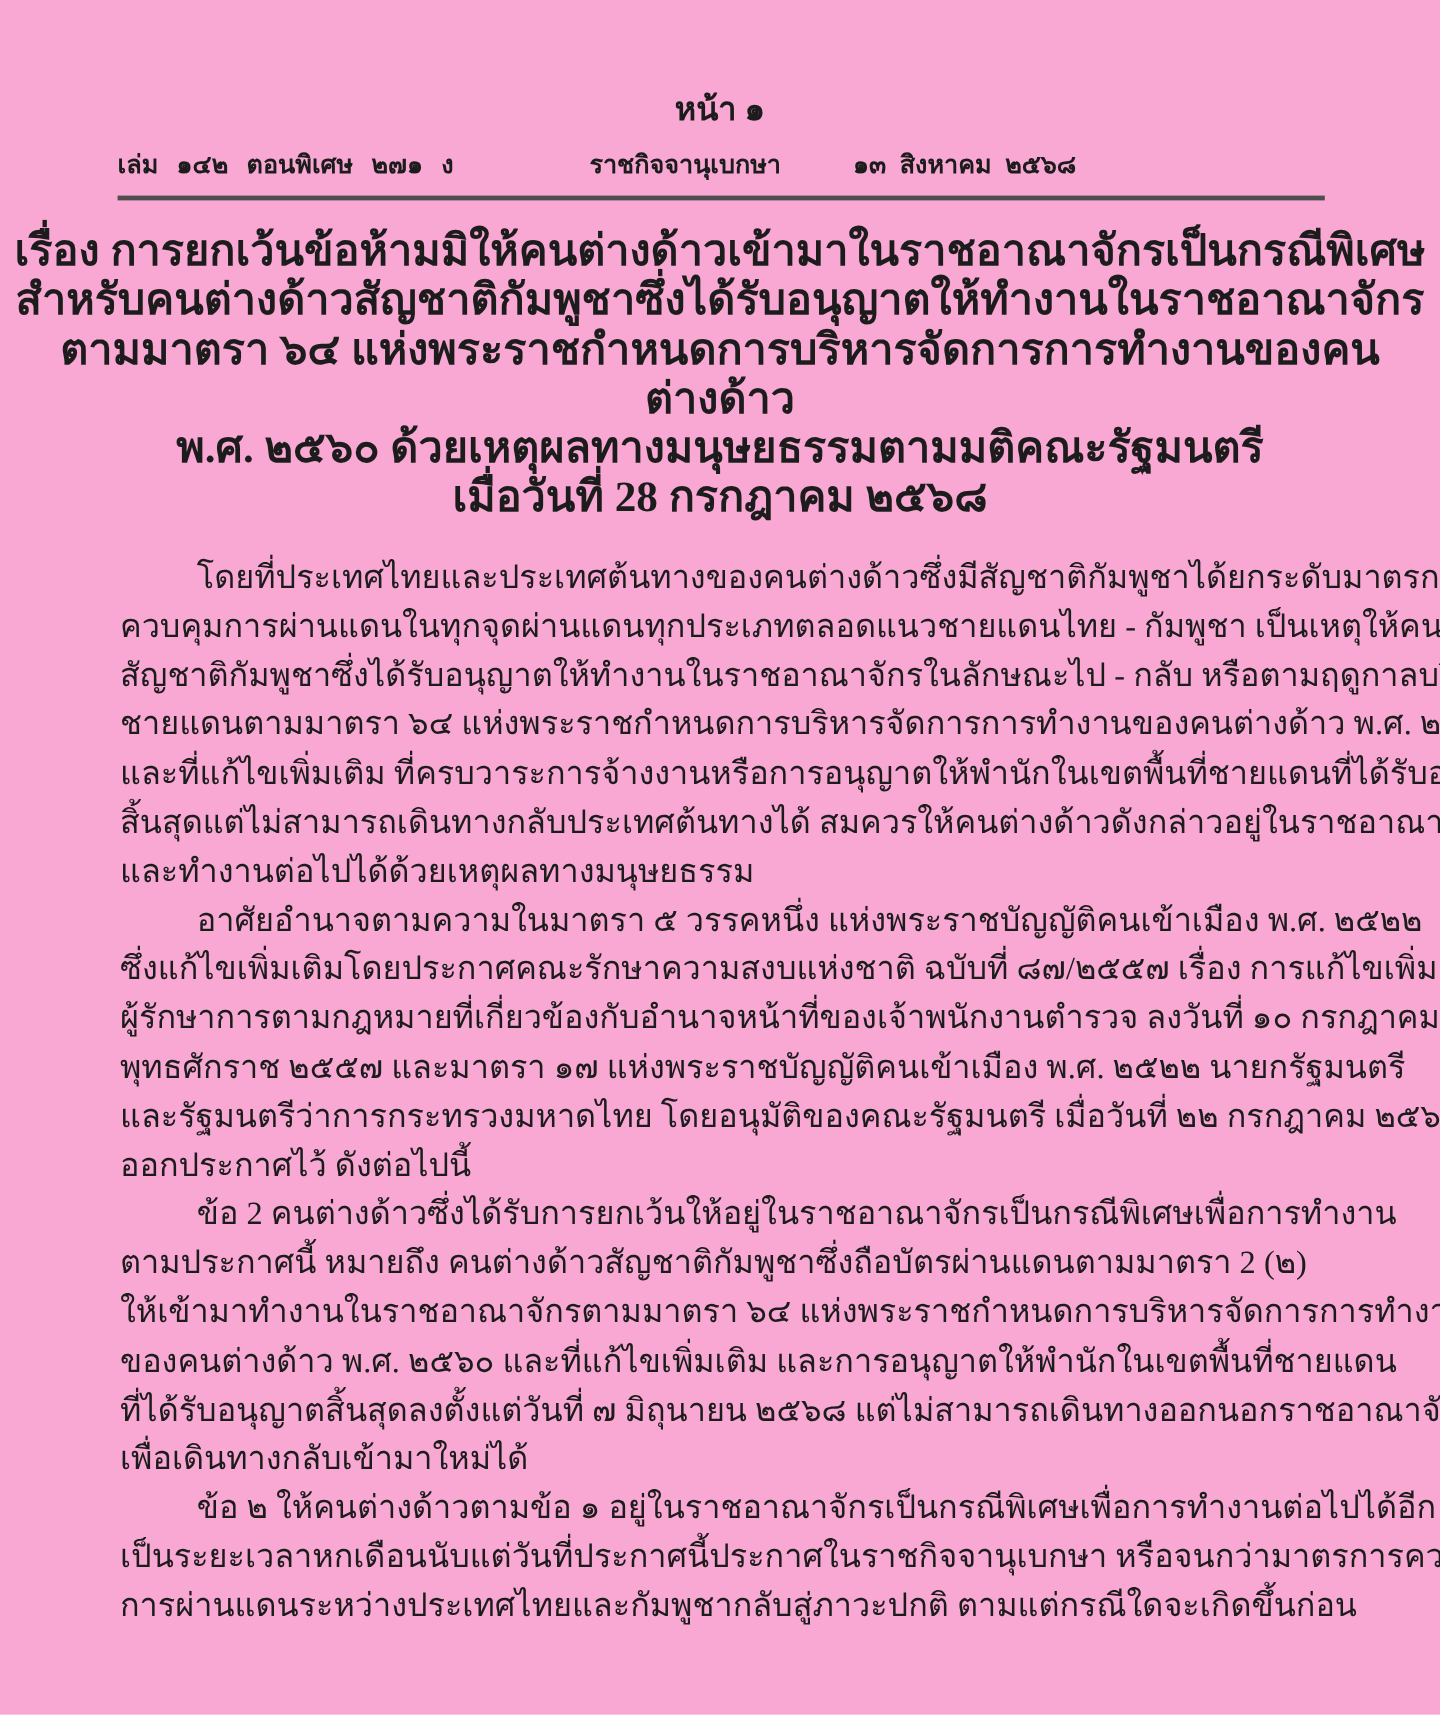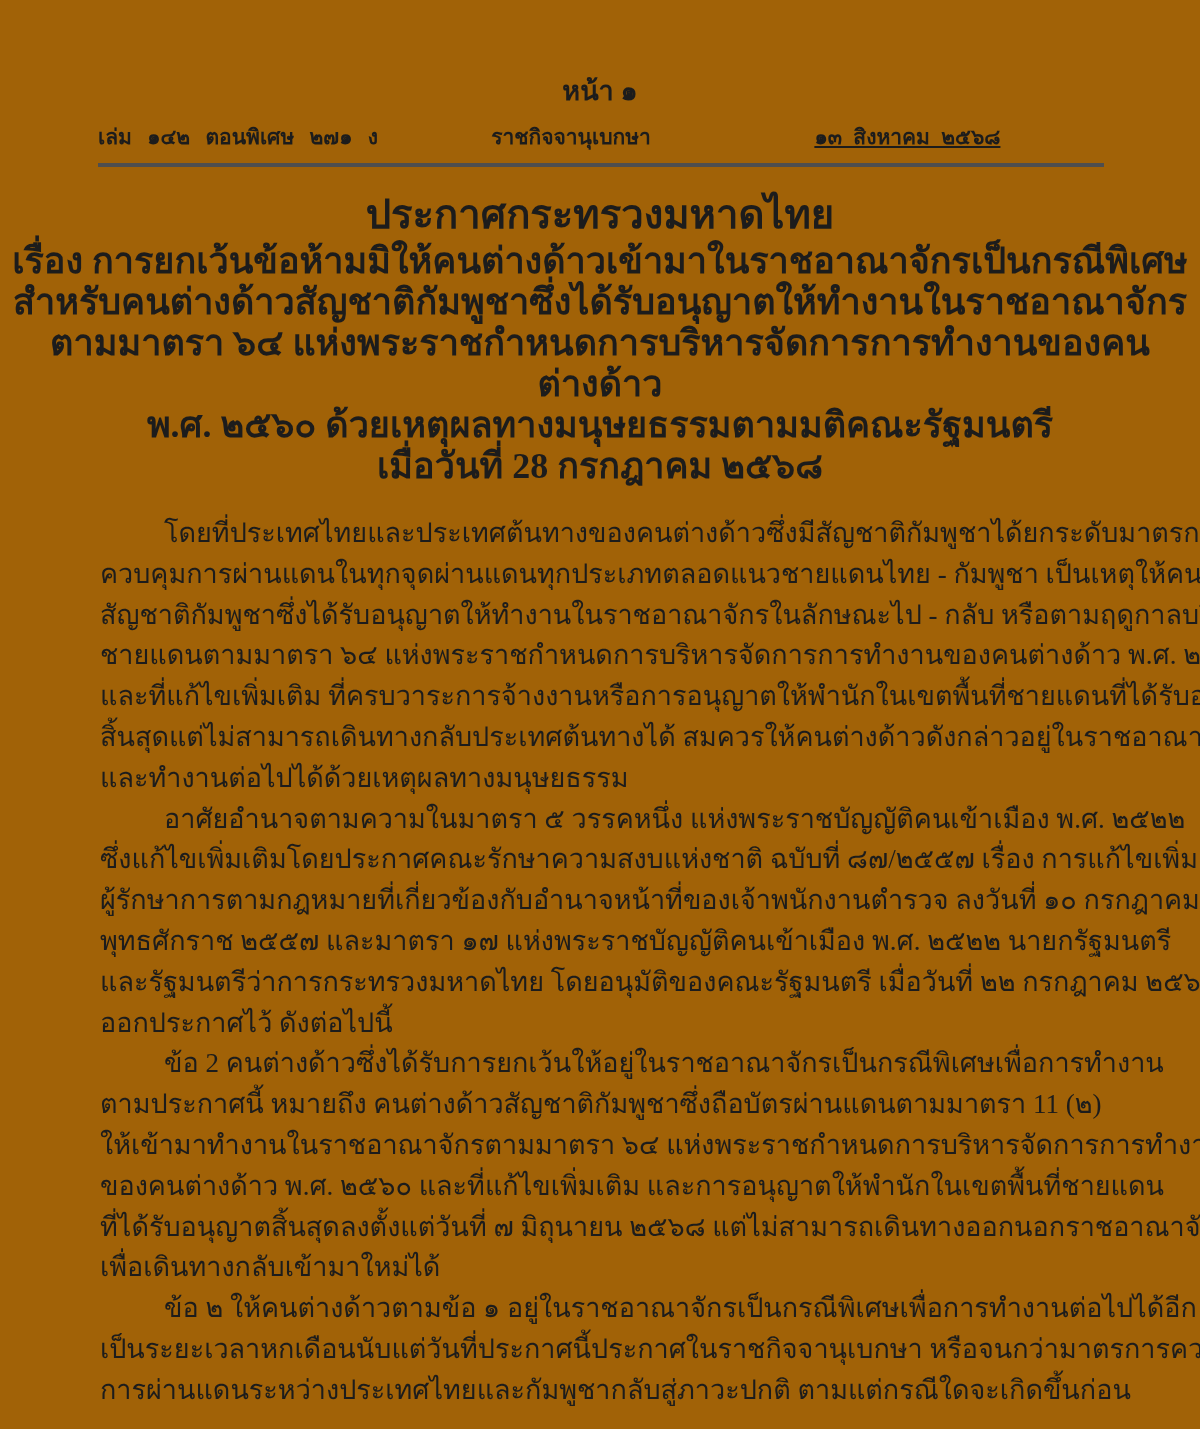--- a/index.html
+++ b/index.html
@@ -4,21 +4,21 @@
 <style>
   html, body {
     margin: 0;
     padding: 0;
     background: #ffffff;
   }
   .page {
     position: relative;
     width: 1200px;
     height: 1429px;
-    background: #a16207;
+    background: #f9a8d4;
     color: #1c1c1c;
     font-family: "Liberation Serif", "DejaVu Serif", serif;
     overflow: hidden;
   }
   
   .gazette-header {
     padding-top: 76px;
   }
   .page-label {
     text-align: center;
@@ -30,21 +30,21 @@
     display: grid;
     grid-template-columns: 1fr auto 1fr;
     align-items: baseline;
     padding: 0 96px 0 98px;
     margin-top: 14px;
     font-size: 21px;
     font-weight: 700;
   }
   .header-left  { text-align: left;  word-spacing: 10px; }
   .header-center{ text-align: center; padding-right: 60px; }
-  .header-right { text-align: center; word-spacing: 6px; text-decoration: underline; }
+  .header-right { text-align: left; word-spacing: 6px; }
   .header-rule {
     margin: 10px 96px 0 98px;
     border: none;
     border-top: 4px solid #4e4e4e;
     height: 0;
   }
   
   .title-block {
     margin-top: 22px;
     text-align: center;
@@ -86,21 +86,20 @@
         <span>เล่ม ๑๔๒</span>
         <span>ตอนพิเศษ ๒๗๑ ง</span>
       </div>
       <div class="header-center">ราชกิจจานุเบกษา</div>
       <div class="header-right">๑๓ สิงหาคม ๒๕๖๘</div>
     </div>
     <hr class="header-rule">
   </div>
 
   <div class="title-block">
-    <h1 class="doc-title">ประกาศกระทรวงมหาดไทย</h1>
     <div id="subject-lines">
         <div class="subject-line">เรื่อง การยกเว้นข้อห้ามมิให้คนต่างด้าวเข้ามาในราชอาณาจักรเป็นกรณีพิเศษ</div>
         <div class="subject-line">สำหรับคนต่างด้าวสัญชาติกัมพูชาซึ่งได้รับอนุญาตให้ทำงานในราชอาณาจักร</div>
         <div class="subject-line">ตามมาตรา ๖๔ แห่งพระราชกำหนดการบริหารจัดการการทำงานของคนต่างด้าว</div>
         <div class="subject-line">พ.ศ. ๒๕๖๐ ด้วยเหตุผลทางมนุษยธรรมตามมติคณะรัฐมนตรี</div>
         <div class="subject-line">เมื่อวันที่ 28 กรกฎาคม ๒๕๖๘</div>
       </div>
   </div>
 
   <div class="doc-body" id="doc-body">
@@ -111,21 +110,21 @@
       <div class="body-line">และที่แก้ไขเพิ่มเติม ที่ครบวาระการจ้างงานหรือการอนุญาตให้พำนักในเขตพื้นที่ชายแดนที่ได้รับอนุญาต</div>
       <div class="body-line">สิ้นสุดแต่ไม่สามารถเดินทางกลับประเทศต้นทางได้ สมควรให้คนต่างด้าวดังกล่าวอยู่ในราชอาณาจักร</div>
       <div class="body-line">และทำงานต่อไปได้ด้วยเหตุผลทางมนุษยธรรม</div>
       <div class="body-line indent">อาศัยอำนาจตามความในมาตรา ๕ วรรคหนึ่ง แห่งพระราชบัญญัติคนเข้าเมือง พ.ศ. ๒๕๒๒</div>
       <div class="body-line">ซึ่งแก้ไขเพิ่มเติมโดยประกาศคณะรักษาความสงบแห่งชาติ ฉบับที่ ๘๗/๒๕๕๗ เรื่อง การแก้ไขเพิ่มเติม</div>
       <div class="body-line">ผู้รักษาการตามกฎหมายที่เกี่ยวข้องกับอำนาจหน้าที่ของเจ้าพนักงานตำรวจ ลงวันที่ ๑๐ กรกฎาคม</div>
       <div class="body-line">พุทธศักราช ๒๕๕๗ และมาตรา ๑๗ แห่งพระราชบัญญัติคนเข้าเมือง พ.ศ. ๒๕๒๒ นายกรัฐมนตรี</div>
       <div class="body-line">และรัฐมนตรีว่าการกระทรวงมหาดไทย โดยอนุมัติของคณะรัฐมนตรี เมื่อวันที่ ๒๒ กรกฎาคม ๒๕๖๘</div>
       <div class="body-line">ออกประกาศไว้ ดังต่อไปนี้</div>
       <div class="body-line indent">ข้อ 2 คนต่างด้าวซึ่งได้รับการยกเว้นให้อยู่ในราชอาณาจักรเป็นกรณีพิเศษเพื่อการทำงาน</div>
-      <div class="body-line">ตามประกาศนี้ หมายถึง คนต่างด้าวสัญชาติกัมพูชาซึ่งถือบัตรผ่านแดนตามมาตรา 11 (๒)</div>
+      <div class="body-line">ตามประกาศนี้ หมายถึง คนต่างด้าวสัญชาติกัมพูชาซึ่งถือบัตรผ่านแดนตามมาตรา 2 (๒)</div>
       <div class="body-line">ให้เข้ามาทำงานในราชอาณาจักรตามมาตรา ๖๔ แห่งพระราชกำหนดการบริหารจัดการการทำงาน</div>
       <div class="body-line">ของคนต่างด้าว พ.ศ. ๒๕๖๐ และที่แก้ไขเพิ่มเติม และการอนุญาตให้พำนักในเขตพื้นที่ชายแดน</div>
       <div class="body-line">ที่ได้รับอนุญาตสิ้นสุดลงตั้งแต่วันที่ ๗ มิถุนายน ๒๕๖๘ แต่ไม่สามารถเดินทางออกนอกราชอาณาจักร</div>
       <div class="body-line">เพื่อเดินทางกลับเข้ามาใหม่ได้</div>
       <div class="body-line indent">ข้อ ๒ ให้คนต่างด้าวตามข้อ ๑ อยู่ในราชอาณาจักรเป็นกรณีพิเศษเพื่อการทำงานต่อไปได้อีก</div>
       <div class="body-line">เป็นระยะเวลาหกเดือนนับแต่วันที่ประกาศนี้ประกาศในราชกิจจานุเบกษา หรือจนกว่ามาตรการควบคุม</div>
       <div class="body-line">การผ่านแดนระหว่างประเทศไทยและกัมพูชากลับสู่ภาวะปกติ ตามแต่กรณีใดจะเกิดขึ้นก่อน</div>
     </div>
 
 </div>

